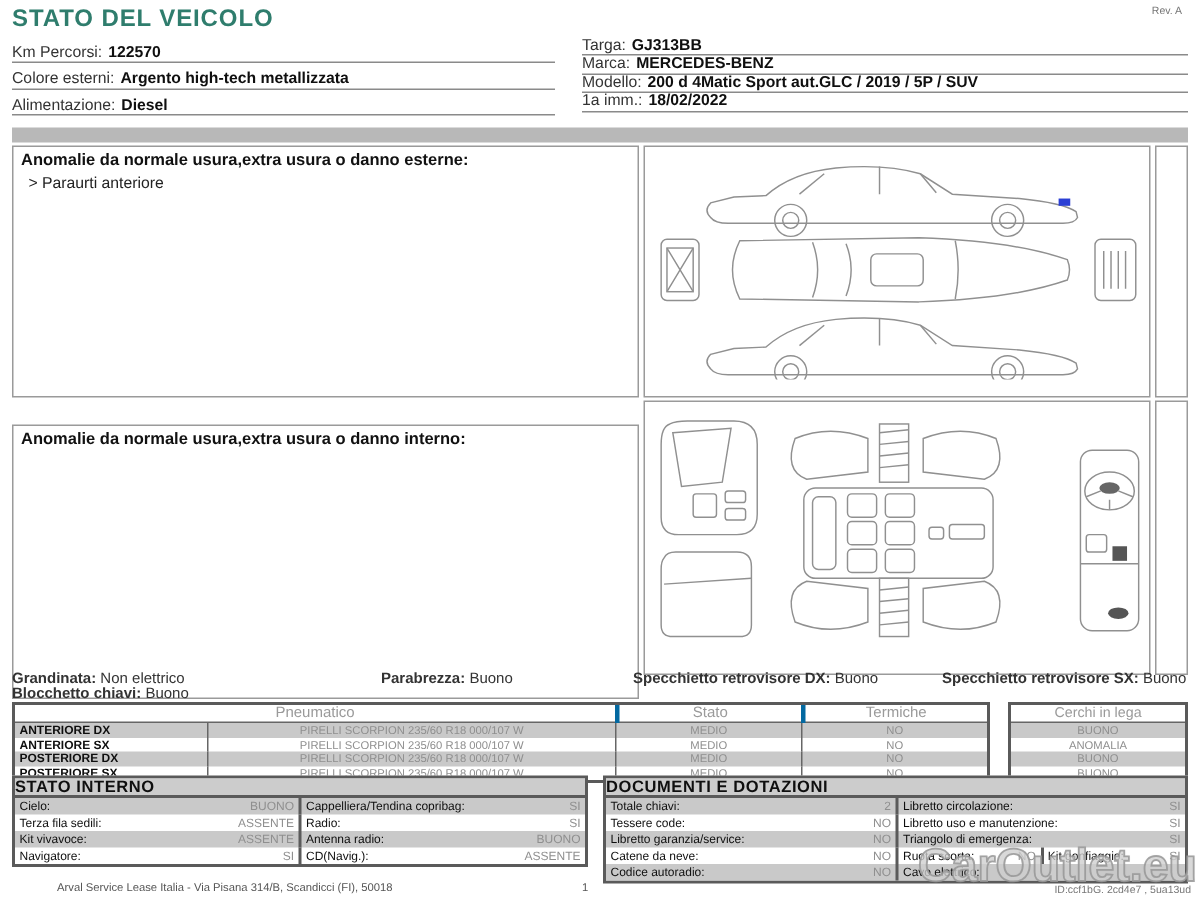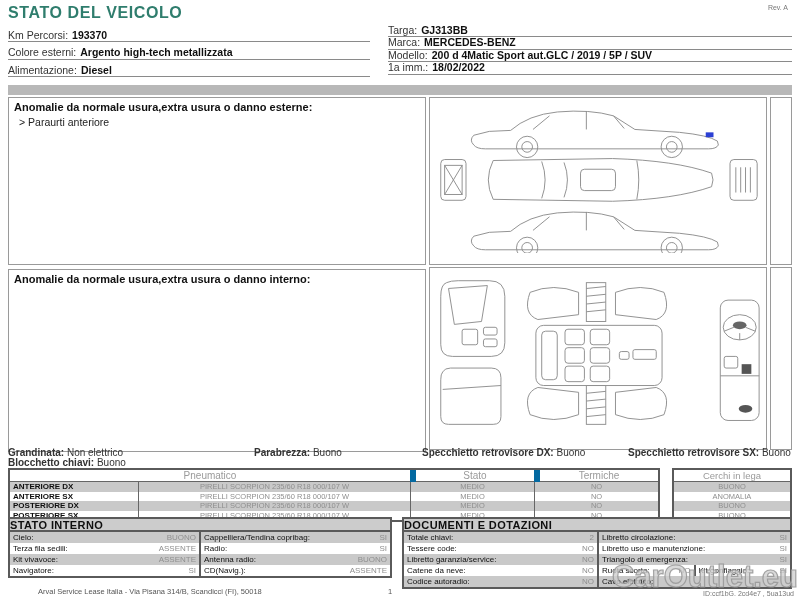--- a/index.html
+++ b/index.html
@@ -17,21 +17,21 @@
   .head-col.right{flex:1}
   .field{display:flex;align-items:baseline;border-bottom:1px solid #8a8a8a;
          font-size:10.5px;line-height:11px;height:12.4px;white-space:nowrap;overflow:hidden}
   .head-col.left .field{height:17.3px;padding-top:5px}
   .field .lbl{color:#333;margin-right:4px}
   .field .val{font-weight:bold;color:#0f0f0f}
 
   .gray-bar{position:absolute;top:85px;left:8px;width:784px;height:10px;background:#B8B8B8}
 
   .boxes{position:absolute;top:97px;left:8px;width:784px;display:flex;gap:3px}
-  .col-text{width:418px;display:flex;flex-direction:column;gap:4px}
+  .col-text{width:418px;display:flex;flex-direction:column;gap:18px}
   .col-diag{width:338px;display:flex;flex-direction:column;gap:2px}
   .col-strip{flex:1;display:flex;flex-direction:column;gap:2px}
   .box{border:1px solid #9a9a9a;background:#fff}
   .box.b1{height:168px}
   .box.b2{height:183px}
   .box-title{font-size:11px;font-weight:bold;color:#111;padding:3px 5px 1px}
   .box-item{font-size:10.5px;color:#222;padding:2px 5px 0 10px}
   .diag{display:flex;justify-content:center;padding-top:3px}
   svg{display:block}
 
@@ -42,21 +42,21 @@
   .sum-c2{width:168px}
   .sum-c3{width:206px}
   .sum-c4{flex:1}
 
   .tyres{position:absolute;top:468px;left:8px;width:784px;display:flex;align-items:flex-start}
   .t-main{width:652px;border:2px solid #5a5a5a}
   .t-gap{width:12px}
   .t-cerchi{flex:1;border:2px solid #5a5a5a}
   .t-head{display:grid;grid-template-columns:400px 124px 1fr;height:12px;font-size:10px;
           line-height:12px;color:#9a9a9a;text-align:center;border-bottom:1px solid #666}
-  .t-head>div{border-left:6px solid #0369a1}
+  .t-head>div{border-left:3px solid #0369a1}
   .t-head>div:first-child{border-left:none}
   .t-row{display:grid;grid-template-columns:128px 272px 124px 1fr;height:9.6px;
          font-size:7.5px;line-height:9.6px}
   .t-row>div{border-left:1px solid #666;overflow:hidden;white-space:nowrap}
   .t-row>div:first-child{border-left:none}
   .t-row .pos{font-weight:bold;font-size:8px;padding-left:3px;color:#0f0f0f}
   .muted{color:#8f8f8f;text-align:center}
   .odd{background:#C9C9C9}
   .c-head{height:12px;font-size:9.5px;line-height:12px;color:#9a9a9a;text-align:center;
           border-bottom:1px solid #666}
@@ -92,21 +92,21 @@
 
 <div class="page">
 
   <h1 class="title">STATO DEL VEICOLO</h1>
   <div class="rev">Rev. A</div>
 
   <div class="head">
     <div class="head-col left">
       <div class="field">
         <span class="lbl">Km Percorsi:</span>
-        <span class="val">193370</span>
+        <span class="val">122570</span>
       </div>
       <div class="field">
         <span class="lbl">Colore esterni:</span>
         <span class="val">Argento high-tech metallizzata</span>
       </div>
       <div class="field">
         <span class="lbl">Alimentazione:</span>
         <span class="val">Diesel</span>
       </div>
     </div>

